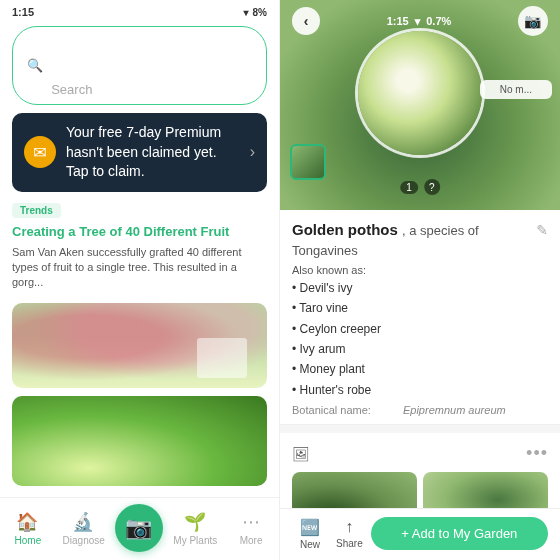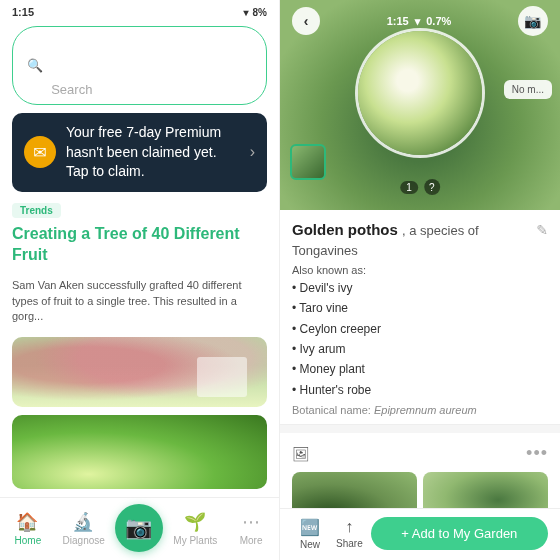--- a/index.html
+++ b/index.html
@@ -79,24 +79,24 @@
       color: #2db87a;
       font-size: 10px;
       font-weight: 600;
       padding: 2px 8px;
       border-radius: 4px;
       margin-bottom: 6px;
       text-align: center;
     }
     .trends-title {
       color: #2db87a;
-      font-size: 16px;
+      font-size: 13px;
       font-weight: 700;
       line-height: 1.3;
-      margin-bottom: 13px;
+      margin-bottom: 4px;
     }
     .trends-desc {
       color: #555;
       font-size: 11px;
       line-height: 1.4;
     }
 
     .article-image {
       width: calc(100% - 24px);
       margin: 8px 12px;
@@ -303,21 +303,21 @@
       display: flex;
       align-items: center;
       justify-content: center;
     }
     .no-match-chip {
       position: absolute;
       right: 8px;
       top: 80px;
       background: rgba(255,255,255,0.9);
       border-radius: 6px;
-      padding: 4px 8px;
+      padding: 4px 20px;
       font-size: 10px;
       color: #555;
     }
 
     
     .info-area {
       background: #fff;
       padding: 10px 12px 8px;
       border-bottom: 1px solid #eee;
     }
@@ -336,21 +336,21 @@
     .plant-name-text .species-label {
       font-weight: 400;
       color: #555;
       font-size: 13px;
     }
     .edit-icon { font-size: 14px; color: #aaa; cursor: pointer; margin-top: 2px; }
 
     .also-known { font-size: 11px; color: #555; margin: 4px 0 2px; }
     .aliases { font-size: 12px; color: #333; line-height: 1.7; }
     .botanical { font-size: 11px; color: #888; margin-top: 4px; }
-    .botanical em { font-style: italic; }
+    .botanical em { font-style: italic; margin-left: 29px; }
 
     
     .images-section {
       background: #fff;
       margin-top: 8px;
       padding: 10px 12px 8px;
       flex: 1;
       overflow: hidden;
     }
     .images-header {

